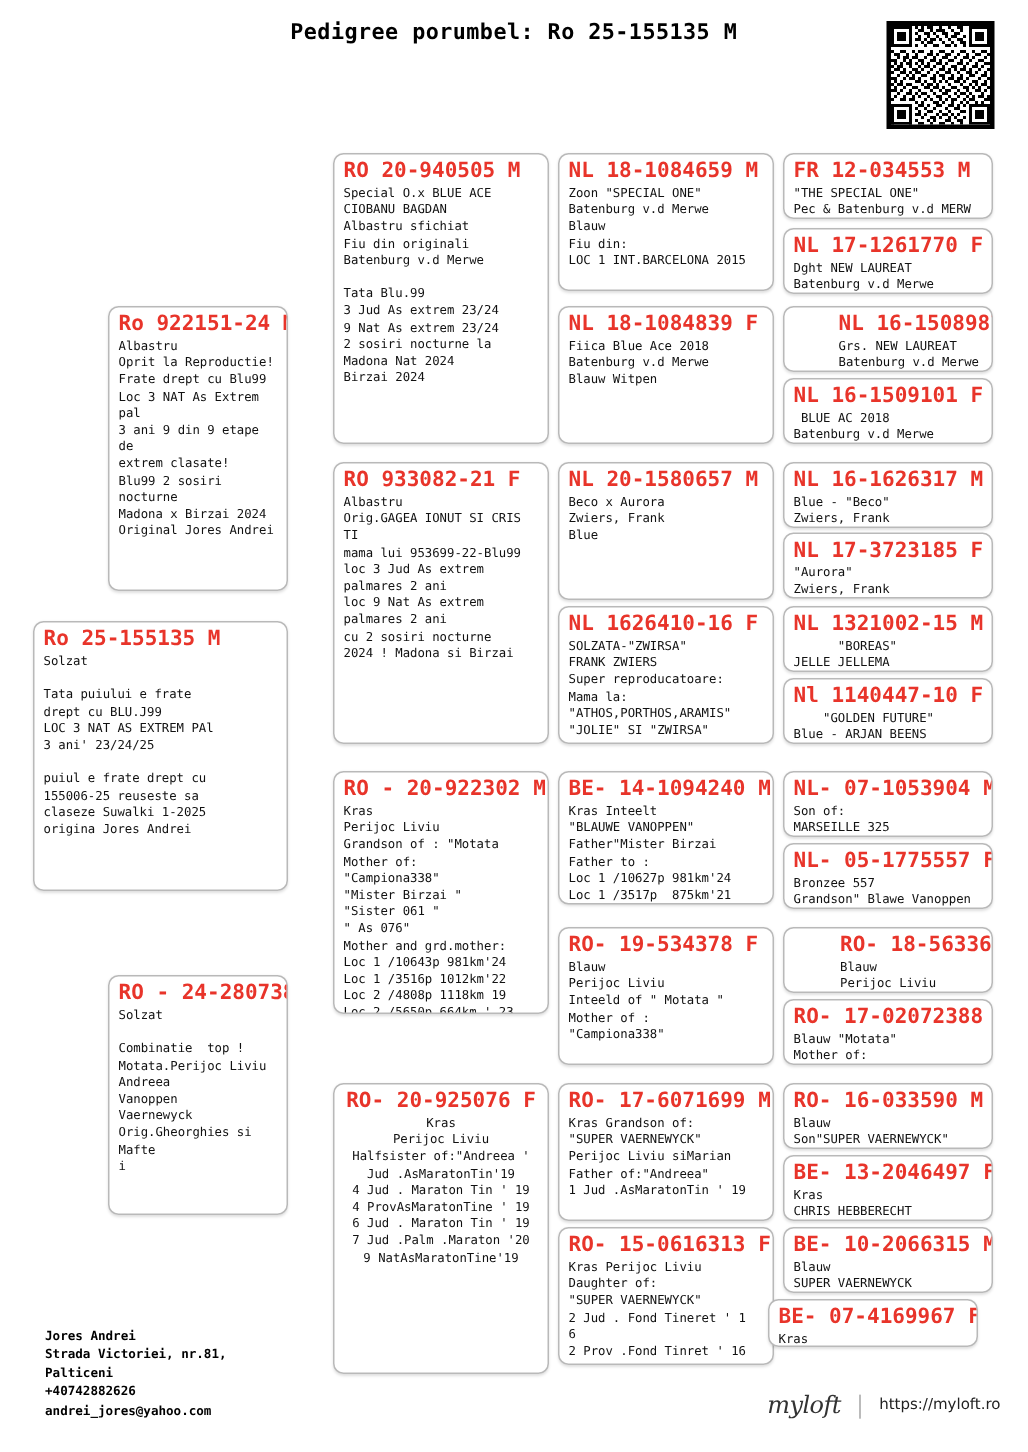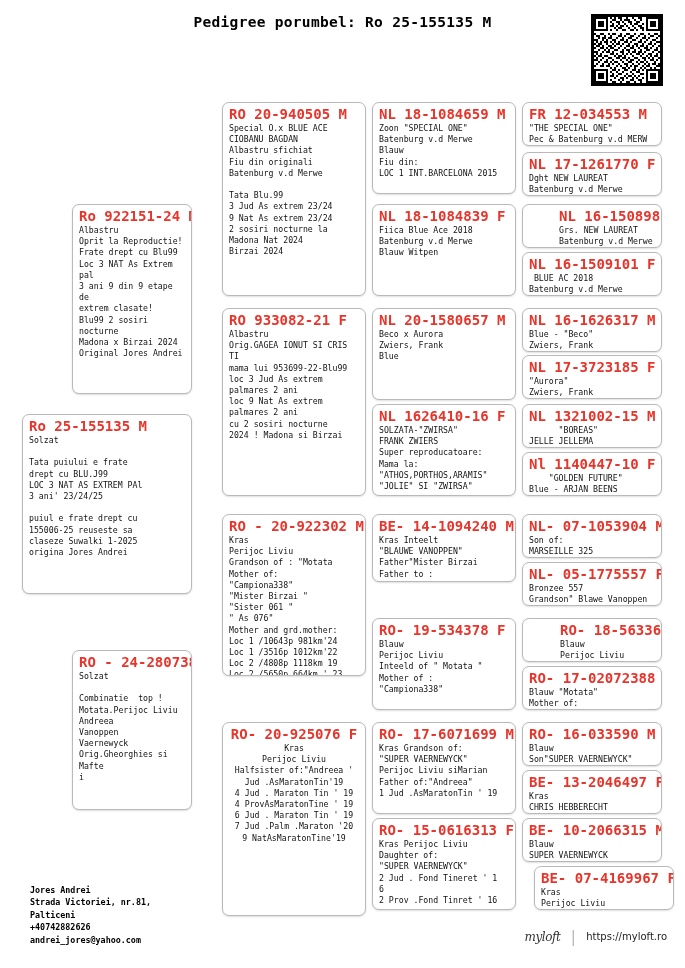--- a/index.html
+++ b/index.html
@@ -68,21 +68,21 @@
   .brand {
     position: absolute;
     right: 18px; bottom: 22px;
     display: flex;
     align-items: center;
     gap: 8px;
   }
   .brand .logo {
     font-family: "DejaVu Serif", serif;
     font-style: italic;
-    font-size: 12px;
+    font-size: 16px;
     color: #333;
     letter-spacing: -0.4px;
   }
   .brand .url {
     font-size: 10px;
     color: #222;
     font-family: "DejaVu Sans", sans-serif;
   }
   .brand .sep { color:#bbb; }
 </style>
@@ -527,21 +527,21 @@
 <div class="card" style="left:372px; top:404px; width:144px; height:92px;">
   <div class="hdr">NL 1626410-16 F</div>
   <div class="body">SOLZATA-"ZWIRSA"
 FRANK ZWIERS
 Super reproducatoare:
 Mama la:
 "ATHOS,PORTHOS,ARAMIS"
 "JOLIE" SI "ZWIRSA"</div>
 </div>
 
-<div class="card" style="left:372px; top:514px; width:144px; height:68px;">
+<div class="card" style="left:372px; top:514px; width:144px; height:89px;">
   <div class="hdr">BE- 14-1094240 M</div>
   <div class="body">Kras Inteelt
 "BLAUWE VANOPPEN"
 Father"Mister Birzai
 Father to :
 Loc 1 /10627p 981km'24
 Loc 1 /3517p  875km'21</div>
 </div>
 
 <div class="card" style="left:372px; top:618px; width:144px; height:92px;">
@@ -655,21 +655,21 @@
   <div class="body">Kras
 CHRIS HEBBERECHT</div>
 </div>
 
 <div class="card" style="left:522px; top:818px; width:140px; height:44px;">
   <div class="hdr">BE- 10-2066315 M</div>
   <div class="body">Blauw
 SUPER VAERNEWYCK</div>
 </div>
 
-<div class="card" style="left:534px; top:866px; width:140px; height:44px;">
+<div class="card" style="left:512px; top:866px; width:140px; height:32px;">
   <div class="hdr">BE- 07-4169967 F</div>
   <div class="body">Kras
 Perijoc Liviu</div>
 </div>
 
 <div class="footer">Jores Andrei
 Strada Victoriei, nr.81,
 Palticeni
 +40742882626
 andrei_jores@yahoo.com</div>

